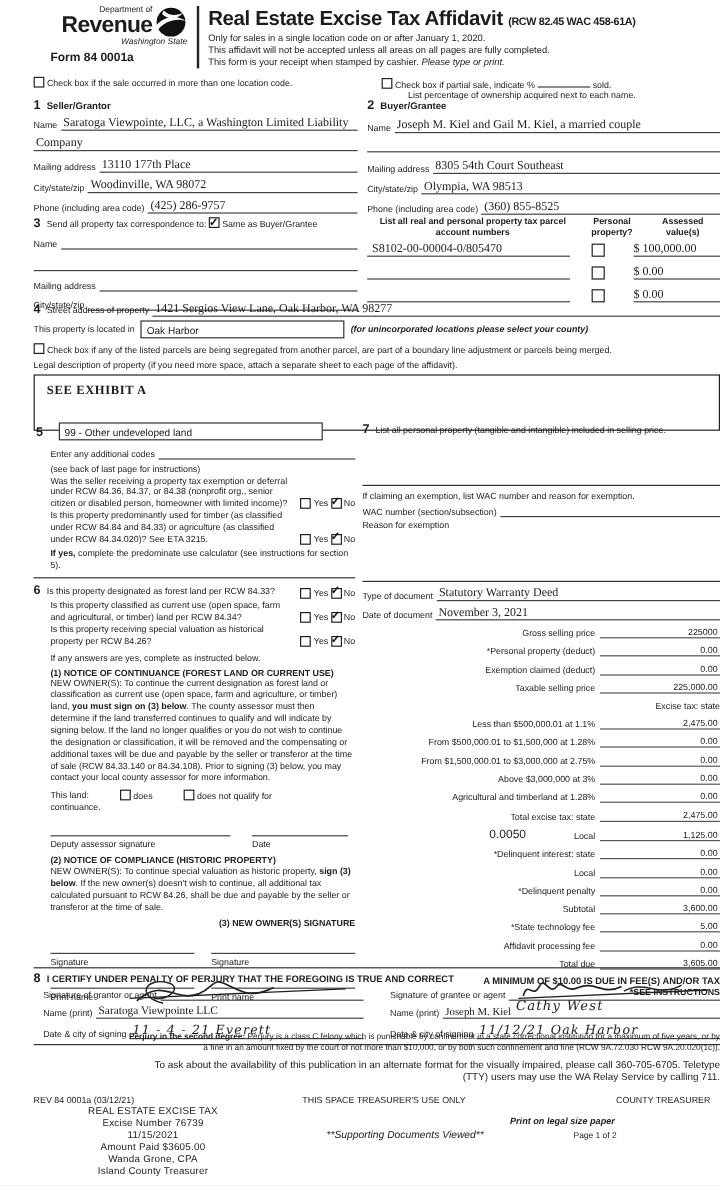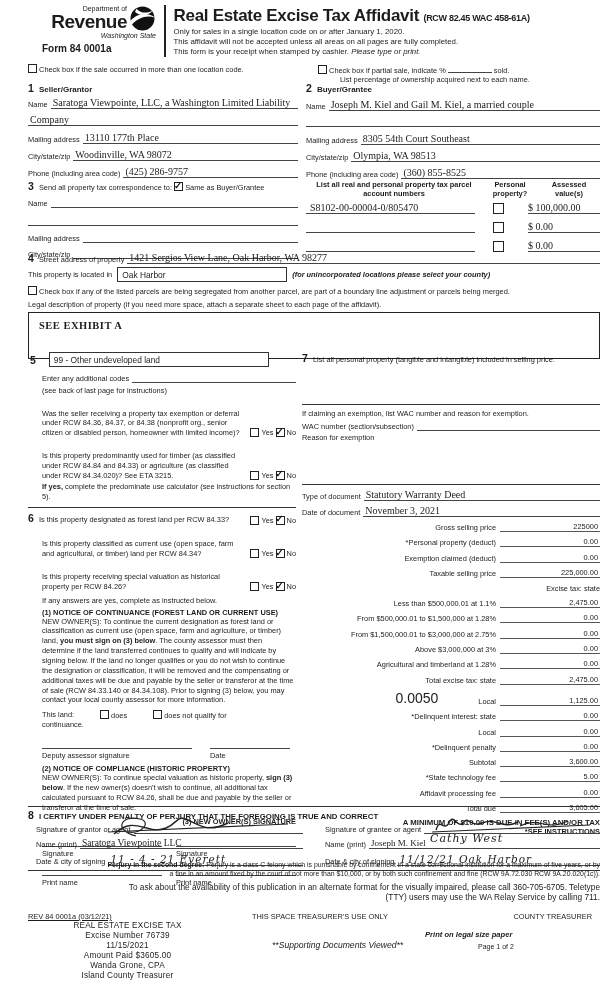--- a/index.html
+++ b/index.html
@@ -32,21 +32,21 @@
   .t1 .rcw{font-size:9px;font-weight:bold;}
   .tnotes{font-size:7.8px;line-height:1.3;margin-top:1px;}
   
   .sn{font-size:10.5px;font-weight:bold;margin-right:3px;}
   .sechead{font-size:8px;font-weight:bold;}
   
   .cols{display:flex;}
   .cL{width:270px;}
   .cR{margin-left:8px;flex:1;}
   
-  .q{display:flex;margin-top:14px;line-height:1.3;}
+  .q{display:flex;margin-top:1px;line-height:1.3;}
   .q .qt{flex:1;padding-right:4px;}
   .yn{white-space:nowrap;align-self:flex-end;display:inline-flex;gap:2px;align-items:center;}
   
   .mr{display:flex;align-items:flex-end;margin-top:5.3px;}
   .mr .lbl{flex:1;text-align:right;white-space:nowrap;}
   .mr .valwrap{width:96px;border-bottom:1px solid #555;text-align:right;margin-left:4px;padding:0 2px;}
   .hrline{border:none;border-top:1px solid #333;margin:4px 0;}
   .pbox{border:1.2px solid #222;}
   .selbox{display:inline-block;border:1px solid #333;padding:1.5px 4px;font-size:8.4px;background:#fff;}
   .center{text-align:right;}
@@ -400,21 +400,21 @@
       <div class="mr">
         <span class="lbl">Agricultural and timberland at 1.28%</span>
         <span class="valwrap">0.00</span>
       </div>
       <div class="mr">
         <span class="lbl">Total excise tax: state</span>
         <span class="valwrap">2,475.00</span>
       </div>
       <div class="mr">
         <span class="lbl" style="display:flex;justify-content:flex-end;align-items:flex-end;gap:40px;">
-          <span style="font-size:14px;padding-left:22px;">0.0050</span>
+          <span style="font-size:10px;padding-left:22px;">0.0050</span>
           <span>Local</span>
         </span>
         <span class="valwrap">1,125.00</span>
       </div>
       <div class="mr">
         <span class="lbl">*Delinquent interest: state</span>
         <span class="valwrap">0.00</span>
       </div>
       <div class="mr">
         <span class="lbl">Local</span>
@@ -499,21 +499,21 @@
     <span>Perjury is a class C felony which is punishable by confinement in a state correctional institution for a maximum of five years, or by</span><br>
     <span>a fine in an amount fixed by the court of not more than $10,000, or by both such confinement and fine (RCW 9A.72.030 RCW 9A.20.020(1c)).</span>
   </div>
 
   <div class="band center" style="top:882px;font-size:8.3px;line-height:1.25;">
     <span>To ask about the availability of this publication in an alternate format for the visually impaired, please call 360-705-6705. Teletype</span><br>
     <span>(TTY) users may use the WA Relay Service by calling 711.</span>
   </div>
 
   <div class="band" style="top:912px;display:flex;">
-    <div style="width:150px;text-decoration:underline;">REV 84 0001a (03/12/21)</div>
+    <div style="width:150px;">REV 84 0001a (03/12/21)</div>
     <div style="flex:1;text-align:center;">THIS SPACE TREASURER'S USE ONLY</div>
     <div style="width:130px;text-align:right;padding-right:8px;">COUNTY TREASURER</div>
   </div>
 
   <div style="position:absolute;left:30px;top:921px;width:195px;text-align:center;font-size:8.2px;line-height:1.22;letter-spacing:0.2px;color:#222;">
     <div>REAL ESTATE EXCISE TAX</div>
     <div>Excise Number 76739</div>
     <div>11/15/2021</div>
     <div>Amount Paid $3605.00</div>
     <div>Wanda Grone, CPA</div>

